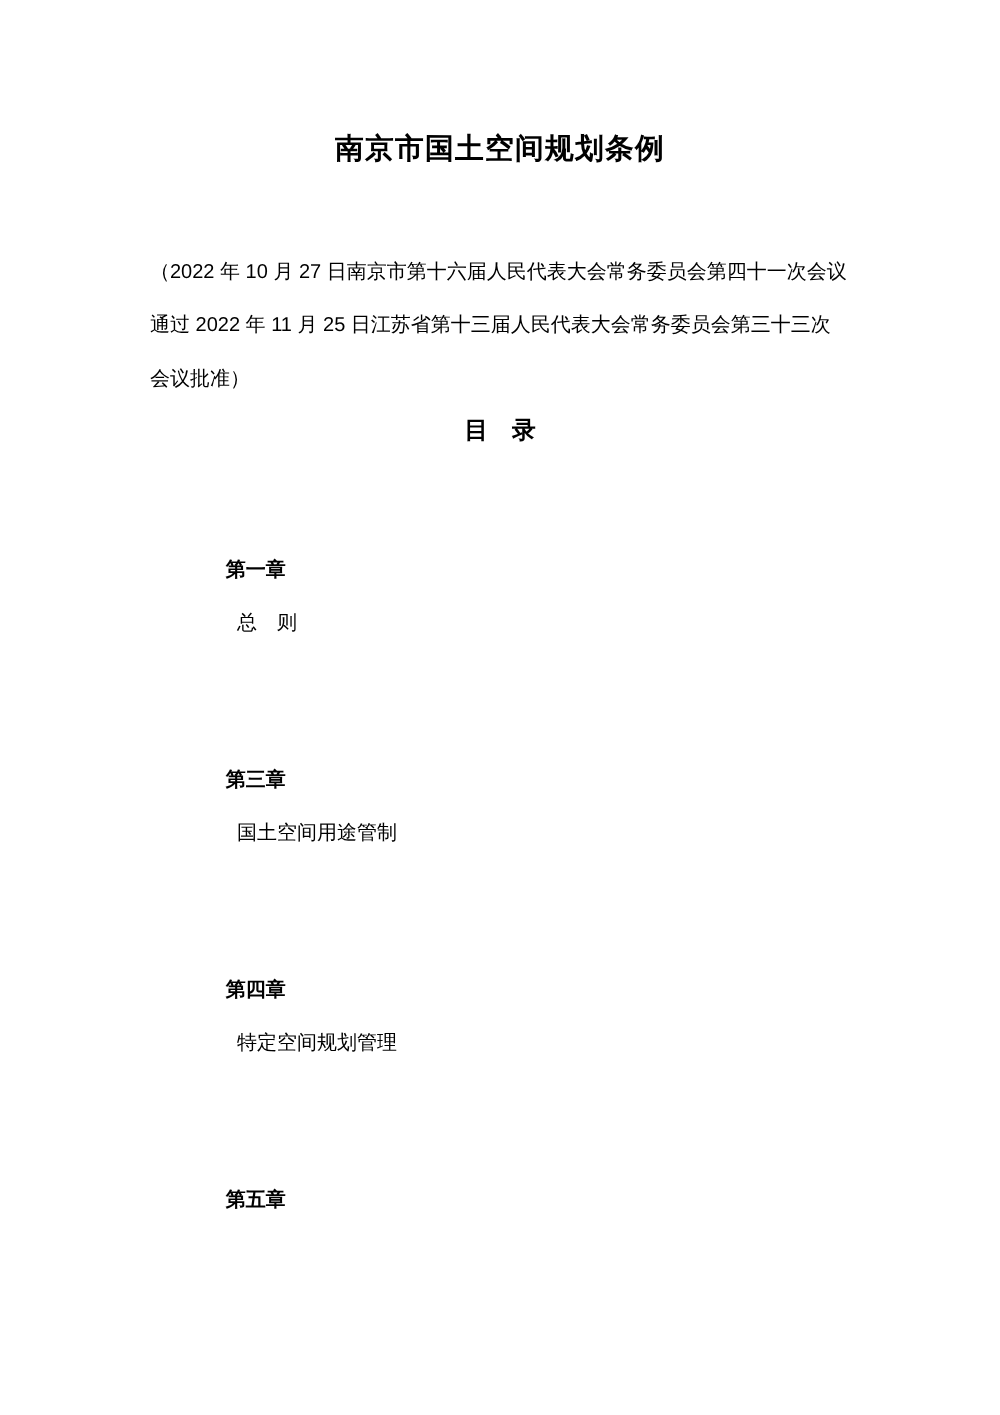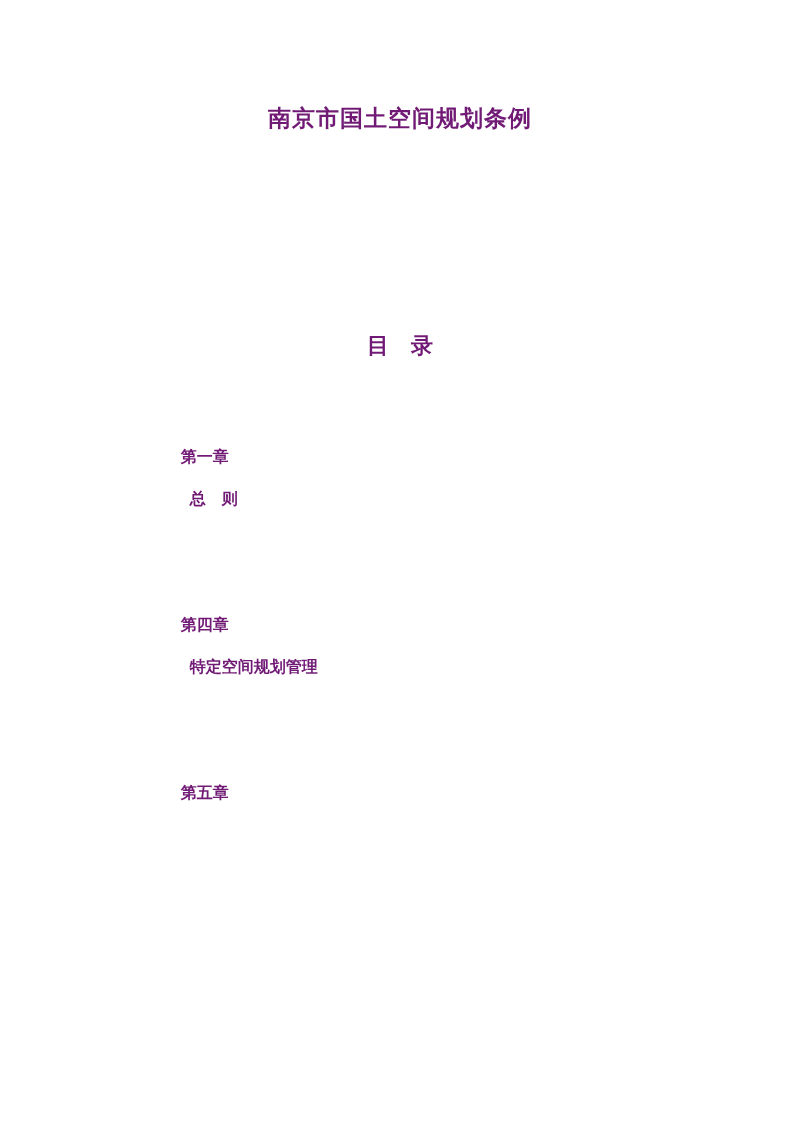--- a/index.html
+++ b/index.html
@@ -6,21 +6,21 @@
     margin: 0;
     padding: 0;
     background: #e8e8e8;
   }
   .page {
     position: relative;
     width: 800px;
     height: 1132px;
     margin: 0 auto;
     background: #ffffff;
-    color: #701a75;
+    color: #000000;
     font-family: "Liberation Sans", sans-serif;
     overflow: hidden;
   }
   .doc-title {
     position: absolute;
     top: 103px;
     left: 120px;
     width: 560px;
     text-align: center;
     font-size: 23px;
@@ -38,58 +38,66 @@
   }
   .preamble-line {
     white-space: pre;
   }
   .toc-heading {
     position: absolute;
     top: 331px;
     left: 120px;
     width: 560px;
     text-align: center;
-    font-size: 22px;
+    font-size: 19px;
     font-weight: 700;
     white-space: pre;
   }
   .toc-list {
     position: absolute;
     top: 394px;
     left: 154px;
     font-size: 16px;
     line-height: 42px;
   }
   .toc-item {
     white-space: pre;
   }
   .toc-item .chapter-no {
     display: inline-block;
     font-weight: bold;
   }
   .toc-item .chapter-title {
     display: inline-block;
     margin-left: 9px;
-    font-weight: bold;
   }
 </style>
 </head>
 <body>
 
 <div class="page">
 
   <div class="doc-title">南京市国土空间规划条例</div>
 
+  <div class="preamble">
+    <div class="preamble-line">（2022 年 10 月 27 日南京市第十六届人民代表大会常务委员会第四十一次会议</div>
+    <div class="preamble-line">通过 2022 年 11 月 25 日江苏省第十三届人民代表大会常务委员会第三十三次</div>
+    <div class="preamble-line">会议批准）</div>
+  </div>
 
   <div class="toc-heading">目　录</div>
 
   <div class="toc-list">
     <div class="toc-item">
       <span class="chapter-no">第一章</span>
       <span class="chapter-title">总　则</span>
+    </div>
+    <div class="toc-item">
+      <span class="chapter-no">第三章</span>
+      <span class="chapter-title">国土空间用途管制</span>
     </div>
     <div class="toc-item">
       <span class="chapter-no">第四章</span>
       <span class="chapter-title">特定空间规划管理</span>
     </div>
     <div class="toc-item">
       <span class="chapter-no">第五章</span>
       
     </div>
 

